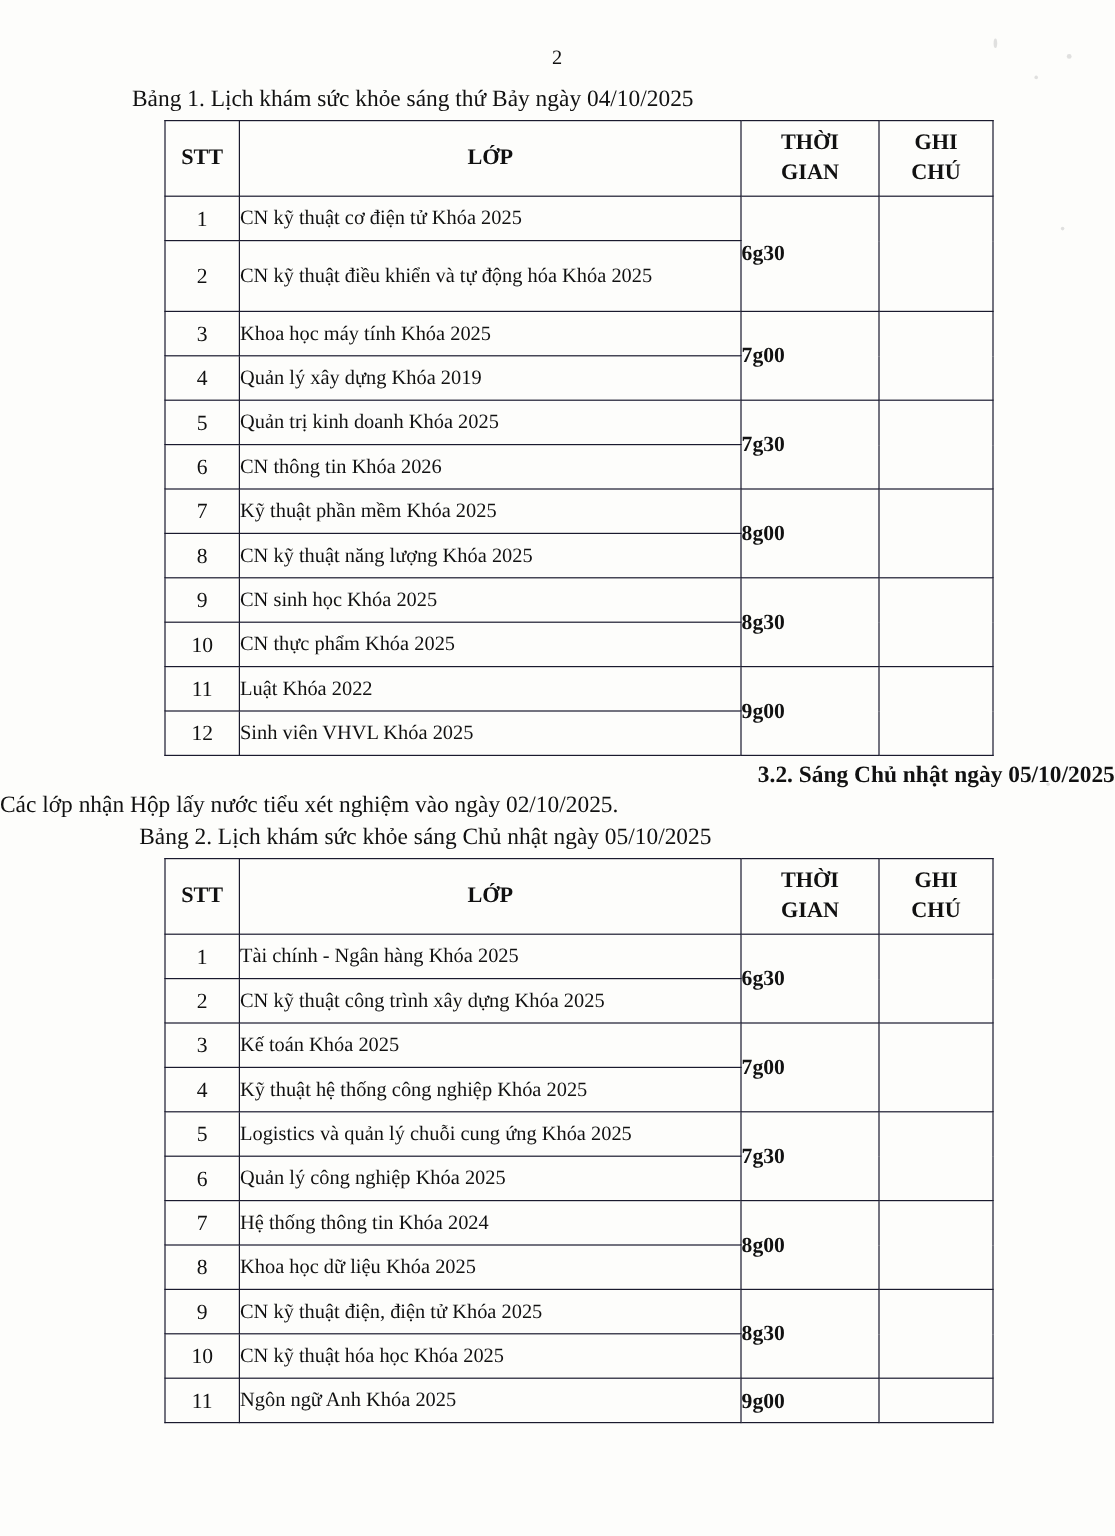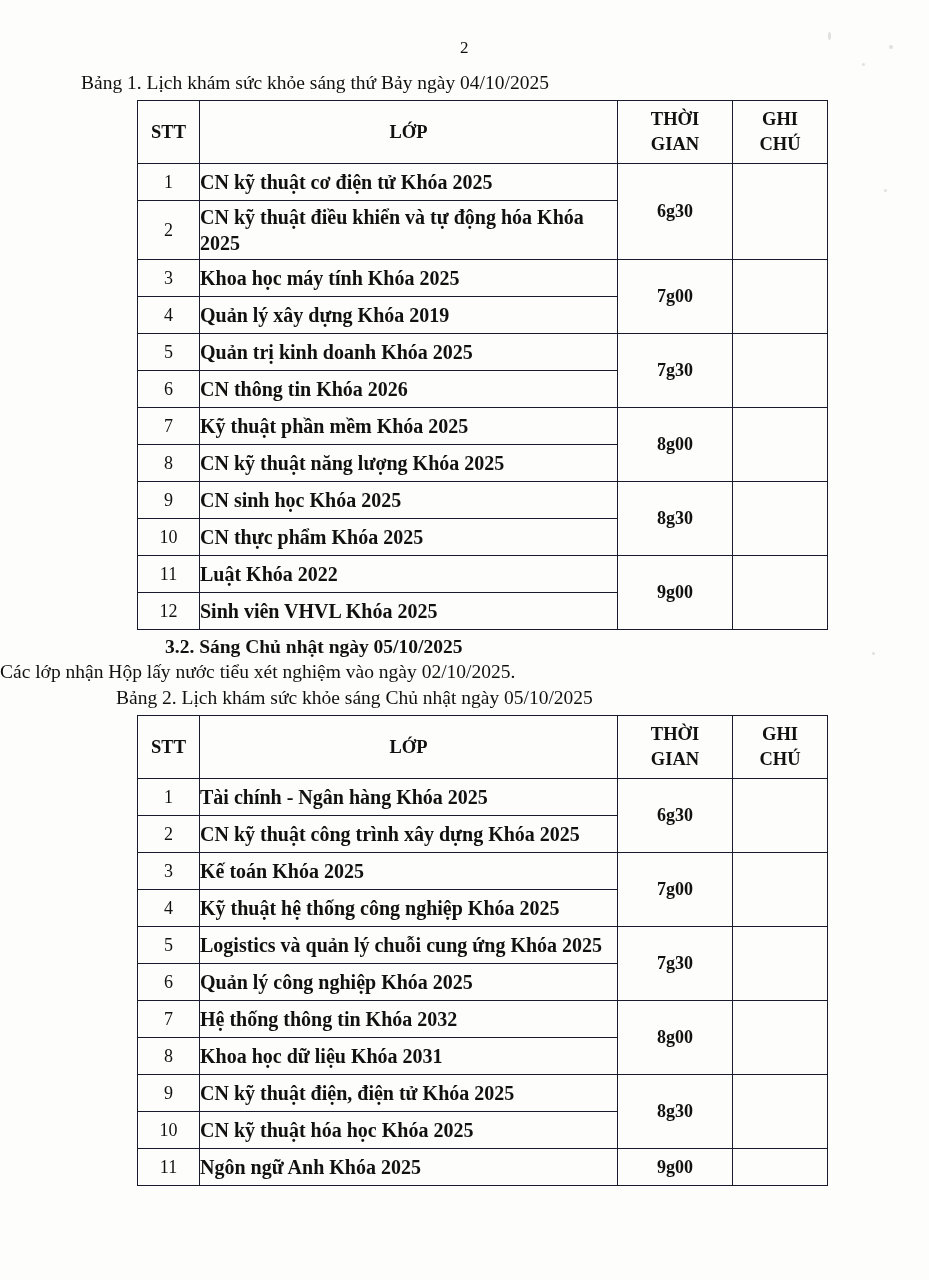--- a/index.html
+++ b/index.html
@@ -23,32 +23,33 @@
   }
   .page-number {
     text-align: center;
     font-size: 17px;
     padding-top: 38px;
     letter-spacing: 0.5px;
   }
   .caption {
     font-size: 19.5px;
     margin: 14px 0 6px 0;
-    padding-left: 81px;
+    padding-left: 110px;
   }
   .caption-2 {
     font-size: 19.5px;
     margin: 4px 0 6px 0;
     padding-left: 116px;
   }
   .section-head {
     font-size: 19.5px;
     font-weight: bold;
     padding-left: 165px;
     margin: 6px 0 2px 0;
+    text-align: right;
   }
   .body-line {
     font-size: 19.5px;
     margin: 3px 0 4px 0;
   }
 
   table.sched {
     border-collapse: collapse;
     margin-left: 137px;
     width: 690px;
@@ -71,28 +72,27 @@
   .col-time { width: 115px; }
   .col-note { width: 95px; }
 
   td.stt {
     text-align: center;
     font-size: 18px;
     vertical-align: middle;
     height: 36px;
   }
   td.lop {
-    font-size: 20px;
+    font-size: 17px;
     padding: 4px 0 4px 10px;
     vertical-align: middle;
     line-height: 1.32;
-    font-weight: bold;
   }
   td.time {
-    text-align: center;
+    text-align: left;
     font-size: 18px;
     font-weight: bold;
     vertical-align: middle;
   }
   td.note {
     vertical-align: middle;
   }
   .tall { height: 58px; }
 
   .hdr-2line { line-height: 1.3; }
@@ -258,27 +258,27 @@
         <td class="time" rowspan="2">7g30</td>
         <td class="note" rowspan="2"></td>
       </tr>
       <tr>
         <td class="stt">6</td>
         <td class="lop">Quản lý công nghiệp Khóa 2025</td>
       </tr>
 
       <tr>
         <td class="stt">7</td>
-        <td class="lop">Hệ thống thông tin Khóa 2032</td>
+        <td class="lop">Hệ thống thông tin Khóa 2024</td>
         <td class="time" rowspan="2">8g00</td>
         <td class="note" rowspan="2"></td>
       </tr>
       <tr>
         <td class="stt">8</td>
-        <td class="lop">Khoa học dữ liệu Khóa 2031</td>
+        <td class="lop">Khoa học dữ liệu Khóa 2025</td>
       </tr>
 
       <tr>
         <td class="stt">9</td>
         <td class="lop">CN kỹ thuật điện, điện tử Khóa 2025</td>
         <td class="time" rowspan="2">8g30</td>
         <td class="note" rowspan="2"></td>
       </tr>
       <tr>
         <td class="stt">10</td>

